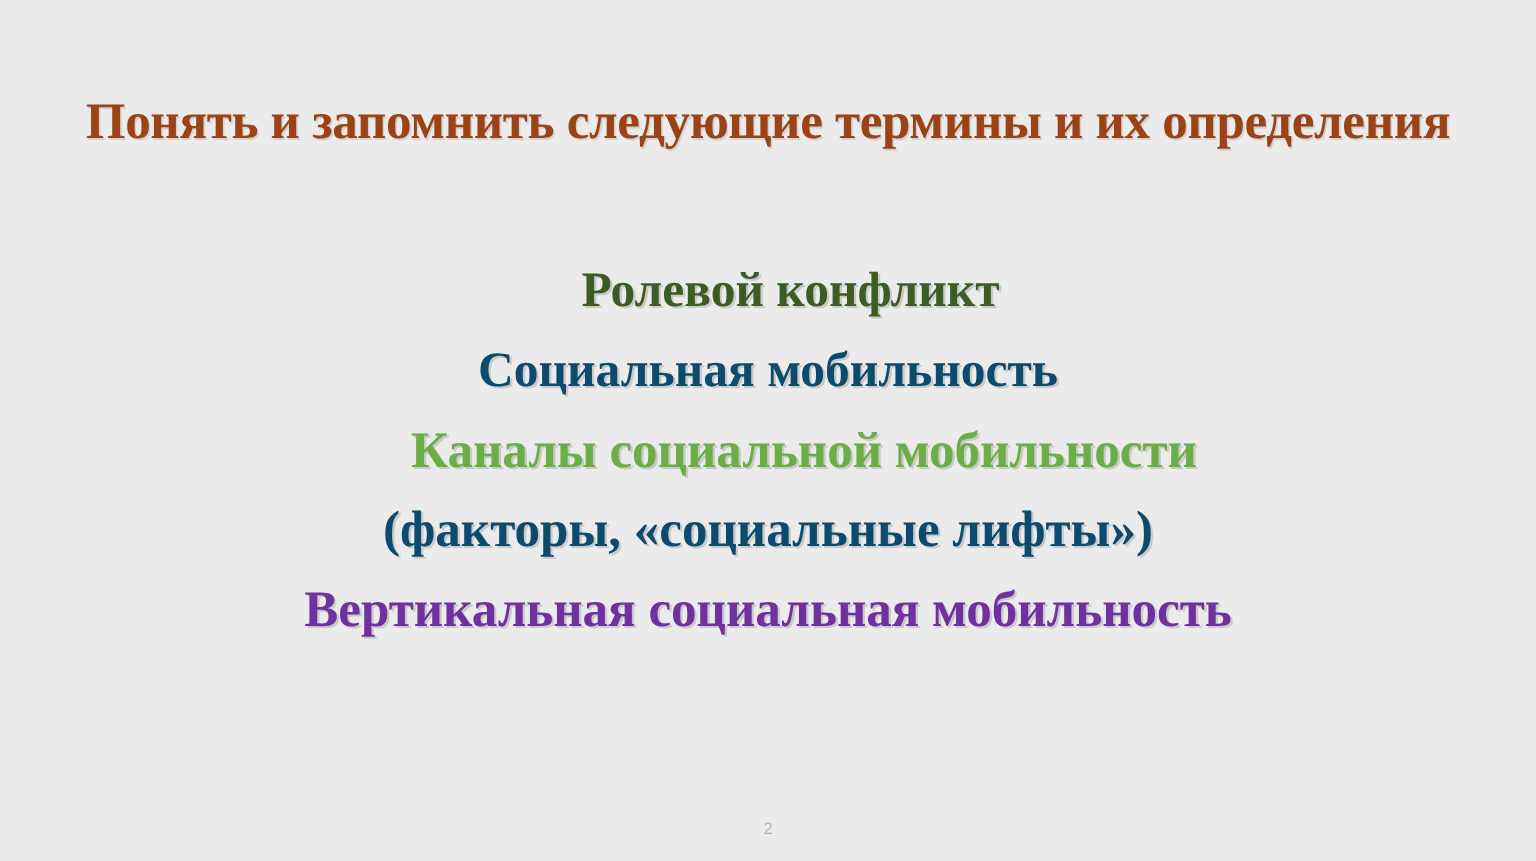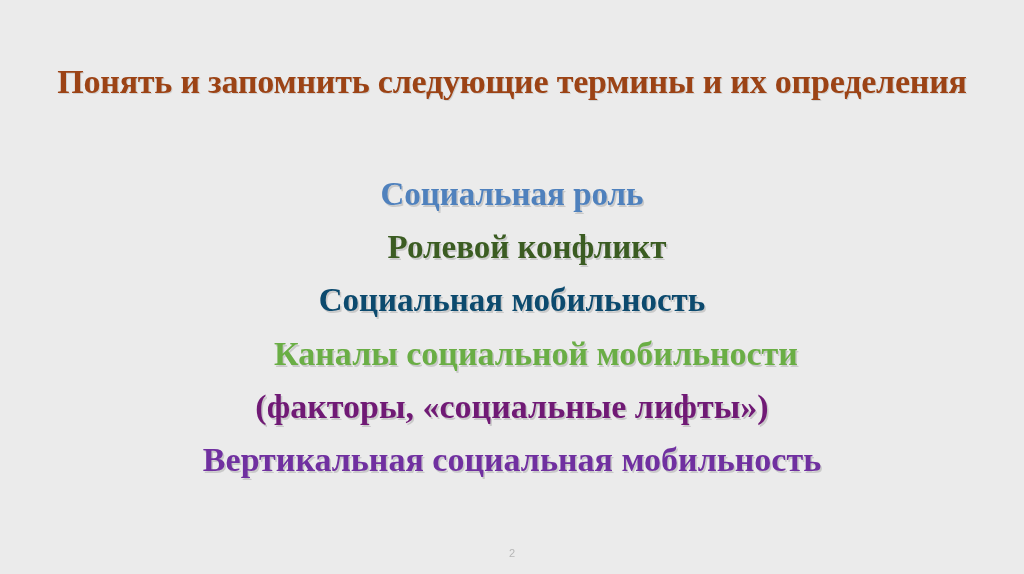--- a/index.html
+++ b/index.html
@@ -78,29 +78,28 @@
 </style>
 </head>
 <body style="background: rgb(235, 235, 235);">
 
 <div id="slide" style="background: rgb(235, 235, 235);">
 
   <div id="slide-title" style="color: rgb(156, 67, 21);">Понять и запомнить следующие термины и их определения</div>
 
   <div id="term-list">
 
-    <div class="term-line" style="color: rgb(79, 129, 189);">Социальная роль</div>
 
     <div class="term-line" style="color: rgb(59, 92, 34); margin-left: 15px;">Ролевой конфликт</div>
 
     <div class="term-line" style="color: #0c4a6e;">Социальная мобильность</div>
 
     <div class="term-line size-lg" style="color: rgb(106, 174, 69); margin-left: 24px;">Каналы социальной мобильности</div>
 
-    <div class="term-line size-lg" style="color: #701a75;">(факторы, «социальные лифты»)</div>
+    <div class="term-line size-lg" style="color: #0c4a6e;">(факторы, «социальные лифты»)</div>
 
     <div class="term-line size-lg" style="color: rgb(112, 48, 160);">Вертикальная социальная мобильность</div>
 
   </div>
 
   <div id="page-number">2</div>
 
 </div>
 
 </body></html>

